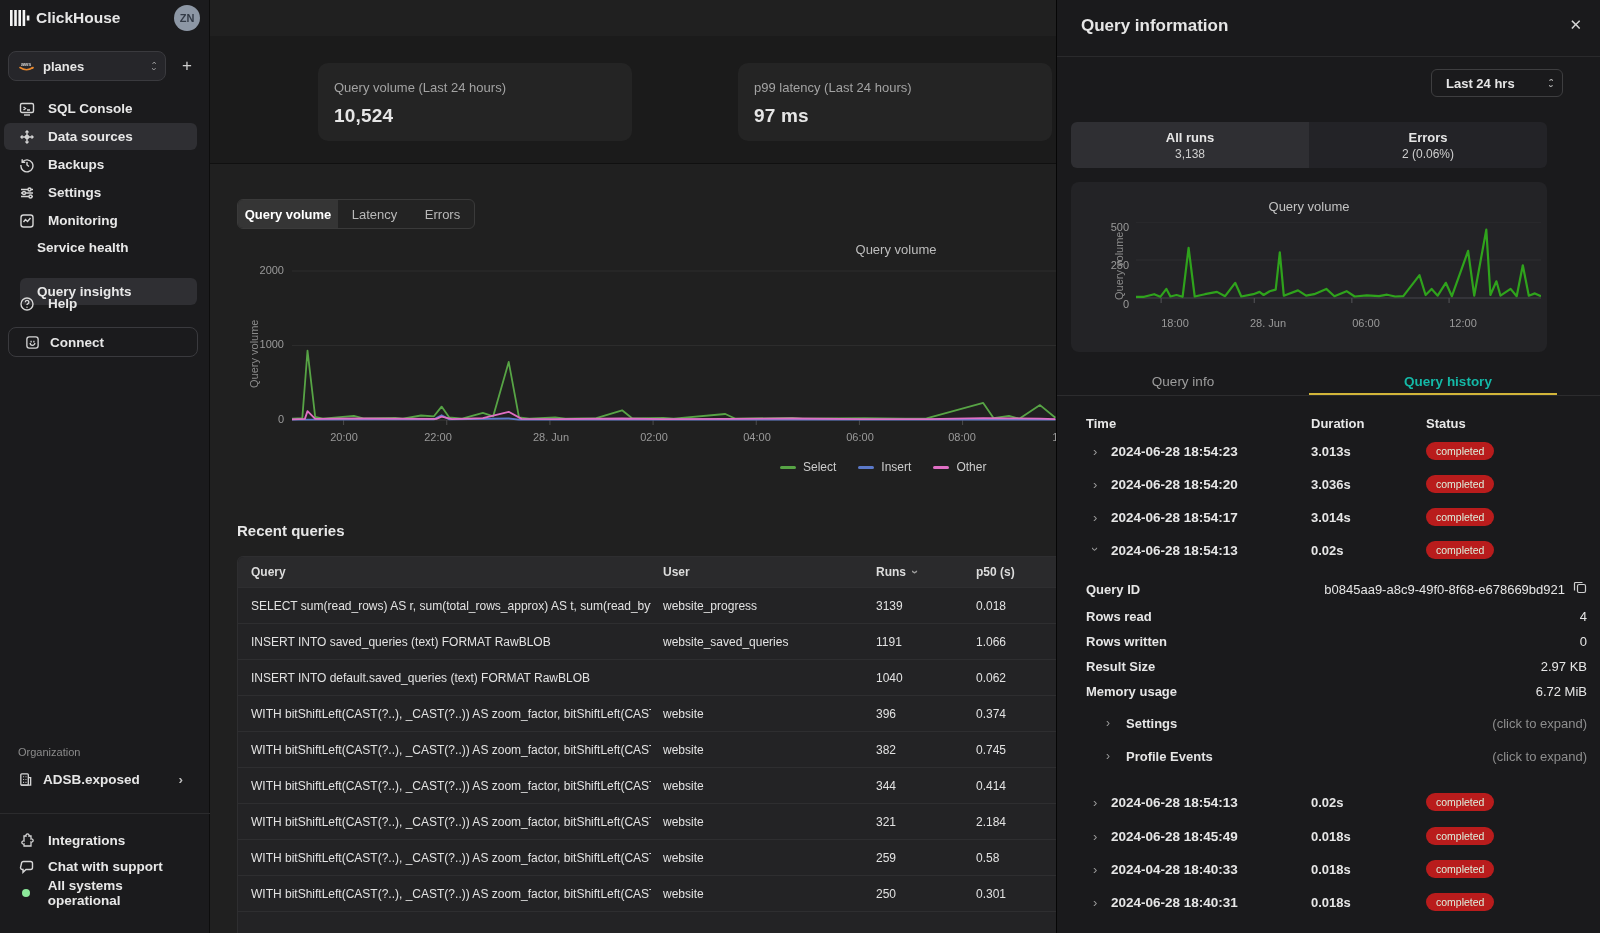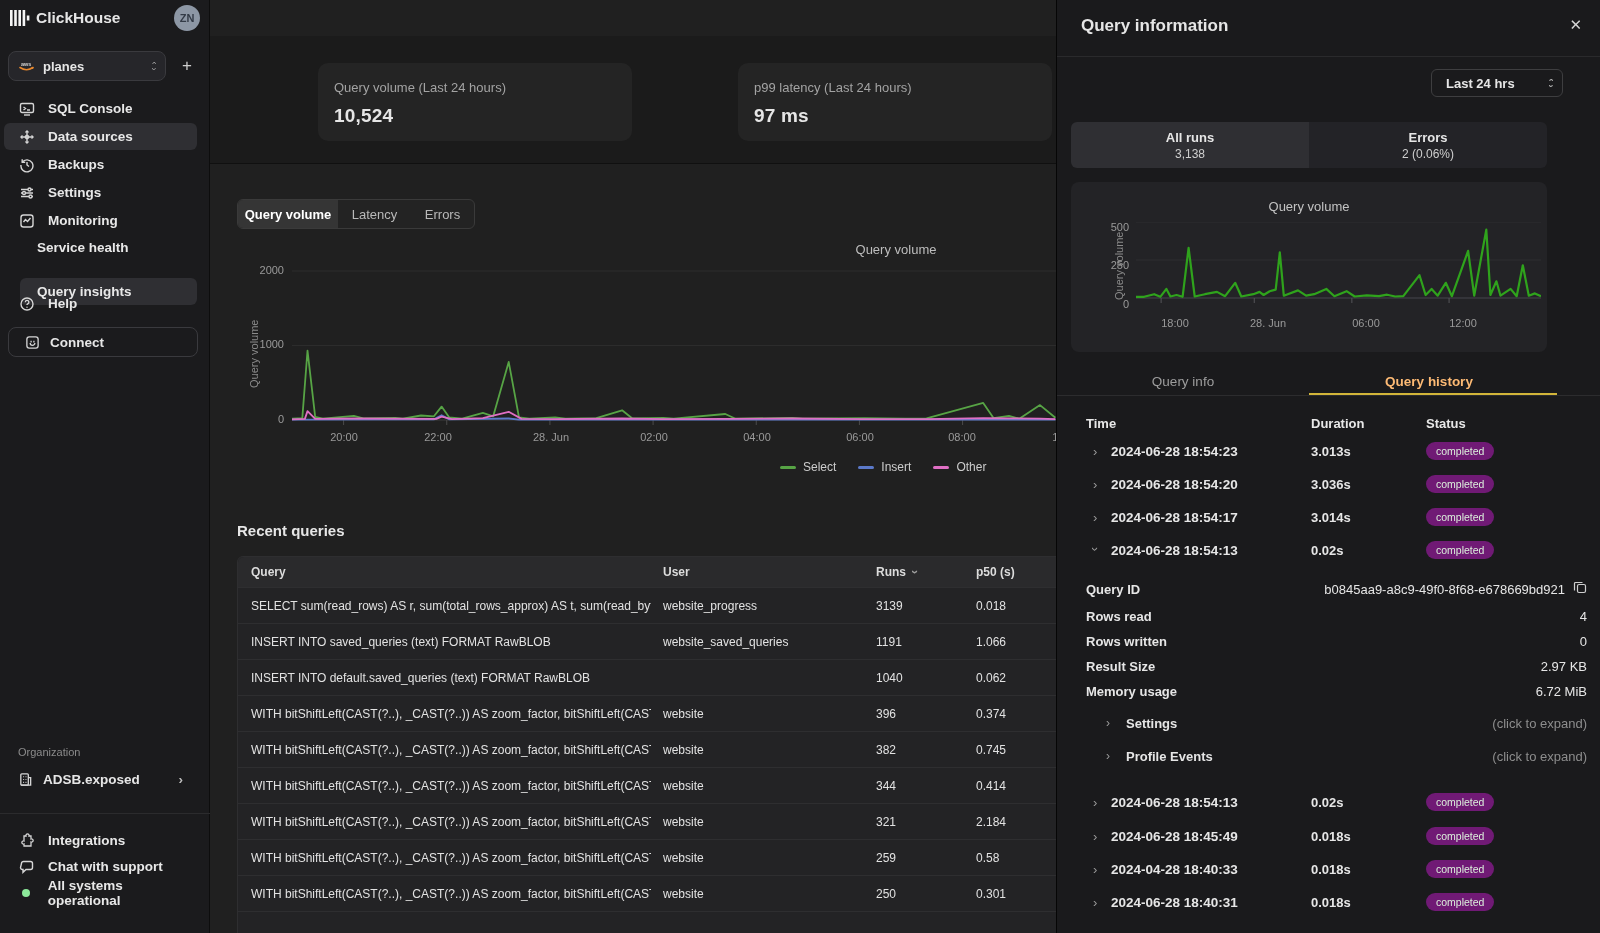--- a/index.html
+++ b/index.html
@@ -75,21 +75,21 @@
     justify-content:center; font-size:13.5px; cursor:pointer; }
   #qp-tabline { position:absolute; left:0; top:395px; width:544px; height:1px; background:#2c2c2e; }
   #qp-tab-underline { position:absolute; left:252px; top:393px; width:248px; height:2px; background:#d2b53a; }
 
   .h-col { position:absolute; font-size:13px; font-weight:700; color:#e8e8e8; }
   .h-row { position:absolute; left:0; width:544px; height:33px; cursor:pointer; }
   .h-chev { position:absolute; left:36px; top:50%; transform:translateY(-50%); color:#9a9a9a; font-size:13px; }
   .h-chev.down { transform:translateY(-55%) rotate(90deg); }
   .h-time { position:absolute; left:54px; top:50%; transform:translateY(-50%); font-size:13.5px; font-weight:600; }
   .h-dur  { position:absolute; left:254px; top:50%; transform:translateY(-50%); font-size:13px; font-weight:600; }
-  .badge  { position:absolute; left:369px; top:50%; transform:translateY(-50%); background:#701a75; color:#dcefdc;
+  .badge  { position:absolute; left:369px; top:50%; transform:translateY(-50%); background:#b91c1c; color:#dcefdc;
     font-size:10.5px; padding:3px 10px; border-radius:9px; }
   .d-row { position:absolute; left:0; width:544px; height:25px; }
   .d-lbl { position:absolute; left:29px; top:50%; transform:translateY(-50%); font-size:13px; font-weight:700; }
   .d-val { position:absolute; right:14px; top:50%; transform:translateY(-50%); font-size:13px; }
   .d-hint { position:absolute; right:14px; top:50%; transform:translateY(-50%); font-size:13px; color:#8d8d8d; }
   .d-sub-chev { position:absolute; left:49px; top:50%; transform:translateY(-50%); color:#9a9a9a; font-size:12px; }
   .d-sub-lbl { position:absolute; left:69px; top:50%; transform:translateY(-50%); font-size:13px; font-weight:700; }
 
   .updown { display:inline-flex; flex-direction:column; line-height:6px; font-size:9px; color:#bcbcbc; }
 </style>
@@ -423,21 +423,21 @@
         <line x1="0" y1="76" x2="405" y2="76" stroke="#47474c" stroke-width="1"></line>
         <line x1="25.11" y1="76" x2="25.11" y2="81" stroke="#55555a" stroke-width="1"></line>
         <line x1="118.25999999999999" y1="76" x2="118.25999999999999" y2="81" stroke="#55555a" stroke-width="1"></line>
         <line x1="215.865" y1="76" x2="215.865" y2="81" stroke="#55555a" stroke-width="1"></line>
         <line x1="313.065" y1="76" x2="313.065" y2="81" stroke="#55555a" stroke-width="1"></line>
         <polyline points="0.0,74.8 8.1,74.8 18.2,72.2 24.3,74.8 30.4,66.9 34.4,74.5 40.5,73.0 46.6,74.8 52.6,25.8 58.7,74.5 68.9,72.2 81.0,69.9 89.1,74.2 99.2,60.8 105.3,74.5 117.4,72.2 123.5,69.9 127.6,73.0 133.7,69.2 139.7,67.6 143.8,30.4 147.8,73.7 162.0,68.4 170.1,73.7 178.2,72.2 190.3,66.9 198.4,74.2 210.6,69.2 218.7,74.5 230.8,73.3 243.0,74.2 251.1,72.7 259.2,74.5 267.3,74.2 283.5,53.2 289.6,73.0 295.6,66.9 301.7,73.7 309.8,60.8 315.9,74.2 332.1,28.9 338.2,73.7 350.3,7.6 354.4,73.0 360.4,59.3 364.5,73.7 374.6,66.9 380.7,74.2 386.8,43.3 392.8,73.7 398.9,71.4 405.0,74.2" fill="none" stroke="#2fa31c" stroke-width="2.2" stroke-linejoin="round"></polyline>
       </svg>
   </div>
 
   <div class="qp-tab" style="left:0; color:#9d9d9d;">Query info</div>
-  <div class="qp-tab" style="left:246px; color:#fdba74; font-weight:700;text-align:center;">Query history</div>
+  <div class="qp-tab" style="left:265px; color:#14b8a6; font-weight:700;text-align:center;">Query history</div>
   <div id="qp-tabline"></div>
   <div id="qp-tab-underline"></div>
 
   <div class="h-col" style="left:29px;  top:416px;">Time</div>
   <div class="h-col" style="left:254px; top:416px;">Duration</div>
   <div class="h-col" style="left:369px; top:416px;">Status</div>
 
   <div class="h-row" style="top:434px;">
     <span class="h-chev">›</span>
     <span class="h-time">2024-06-28 18:54:23</span>

